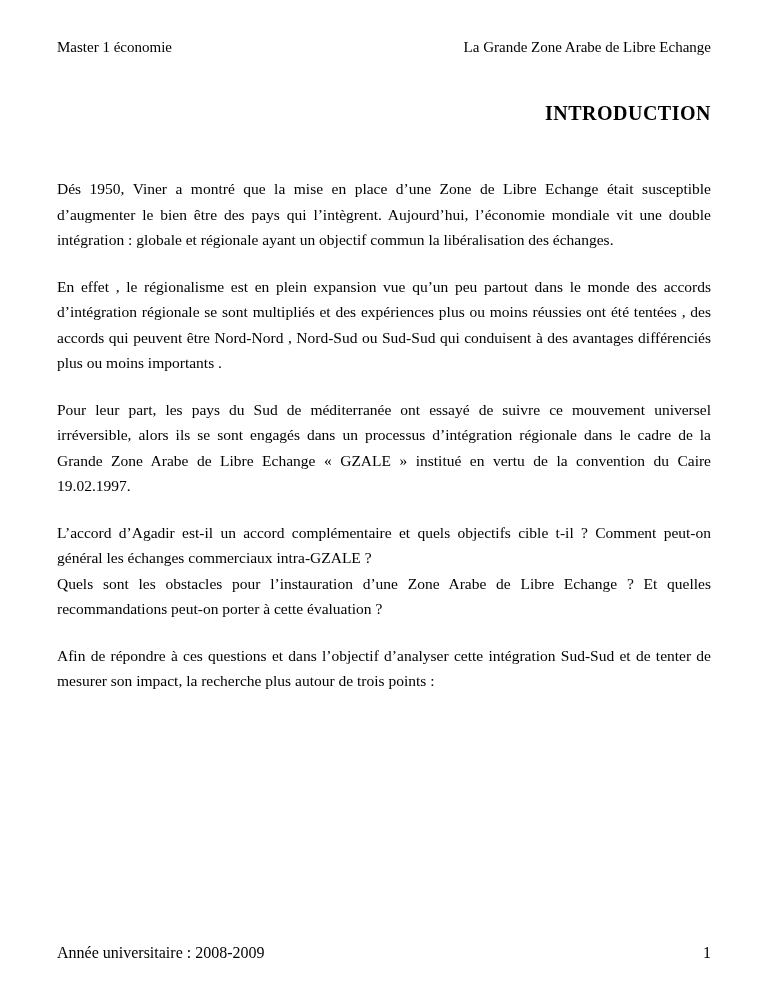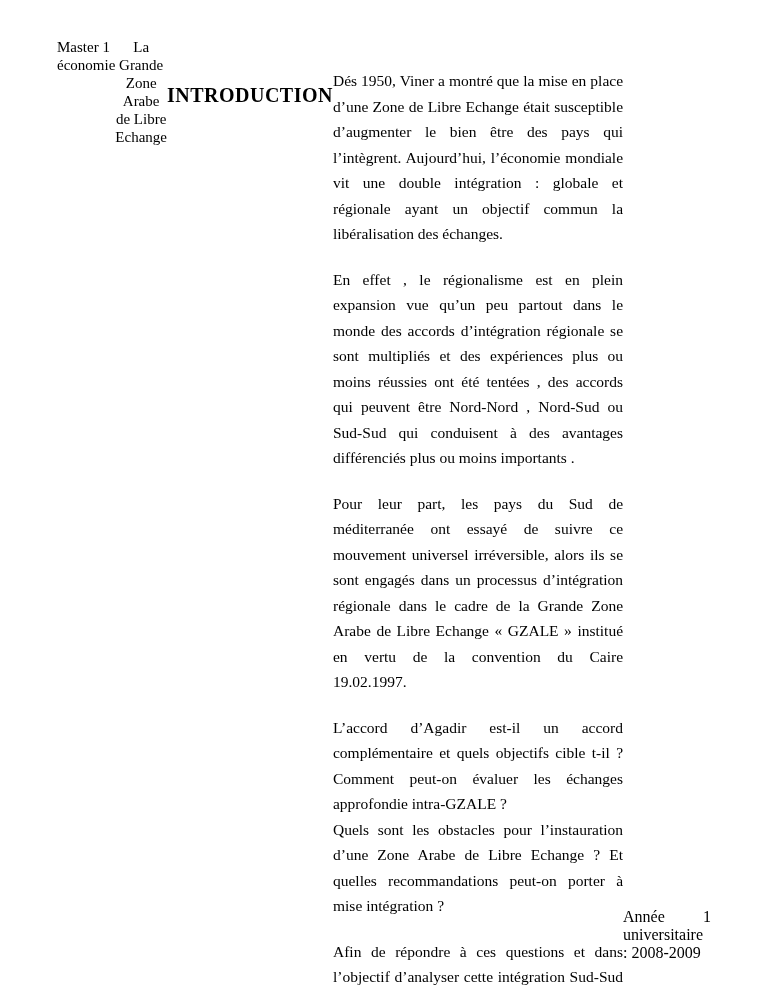--- a/index.html
+++ b/index.html
@@ -9,21 +9,21 @@
     }
     .page {
       width: 768px;
       height: 994px;
       box-sizing: border-box;
       background: #ffffff;
       color: #000000;
       font-family: "Liberation Serif", "DejaVu Serif", serif;
       padding: 38px 57px 32px 57px;
       display: flex;
-      flex-direction: row;
+      flex-direction: column;
       overflow: hidden;
     }
     .header {
       display: flex;
       justify-content: space-between;
       font-size: 15px;
       line-height: 18px;
     }
     .header .right {
       text-align: center;
@@ -36,20 +36,21 @@
       margin: 46px 0 0 0;
     }
     .body {
       margin-top: 30px;
       font-size: 15.5px;
       line-height: 25.5px;
       text-align: justify;
     }
     .block {
       margin-bottom: 20px;
+      margin-top: 21px;
     }
     .block:last-child {
       margin-bottom: 0;
     }
     .block p {
       margin: 0;
     }
     .footer {
       margin-top: auto;
       display: flex;
@@ -78,22 +79,22 @@
 
     <div class="block">
       <p>En effet , le régionalisme est en plein expansion vue qu’un peu partout dans le monde des accords d’intégration régionale se sont multipliés et des expériences plus ou moins réussies ont été tentées , des accords qui peuvent être Nord-Nord , Nord-Sud ou Sud-Sud qui conduisent à des avantages différenciés plus ou moins importants .</p>
     </div>
 
     <div class="block">
       <p>Pour leur part, les pays du Sud de méditerranée ont essayé de suivre ce mouvement universel irréversible, alors ils se sont engagés dans un processus d’intégration régionale dans le cadre de la Grande Zone Arabe de Libre Echange « GZALE » institué en vertu de la convention du Caire 19.02.1997.</p>
     </div>
 
     <div class="block">
-      <p>L’accord d’Agadir est-il un accord complémentaire et quels objectifs cible t-il ? Comment peut-on évaluer les échanges approfondie intra-GZALE ?</p>
-      <p>Quels sont les obstacles pour l’instauration d’une Zone Arabe de Libre Echange ? Et quelles recommandations  peut-on  porter à mise intégration ?</p>
+      <p>L’accord d’Agadir est-il un accord complémentaire et quels objectifs cible t-il ? Comment peut-on général les échanges commerciaux intra-GZALE ?</p>
+      <p>Quels sont les obstacles pour l’instauration d’une Zone Arabe de Libre Echange ? Et quelles recommandations  peut-on  porter à cette évaluation ?</p>
     </div>
 
     <div class="block">
       <p>Afin de répondre à ces questions et dans l’objectif d’analyser cette  intégration Sud-Sud et de tenter de mesurer son impact, la recherche plus autour de trois points :</p>
     </div>
 
     <div class="block">
     </div>
 
   </div>

